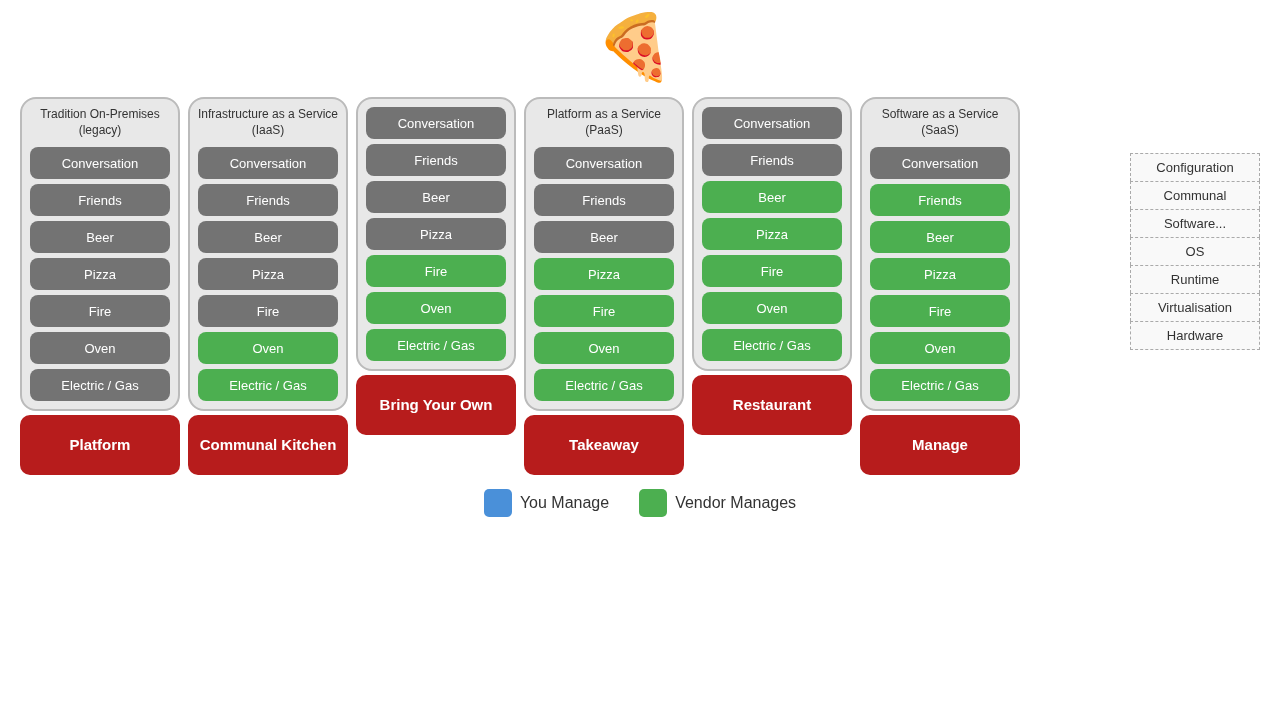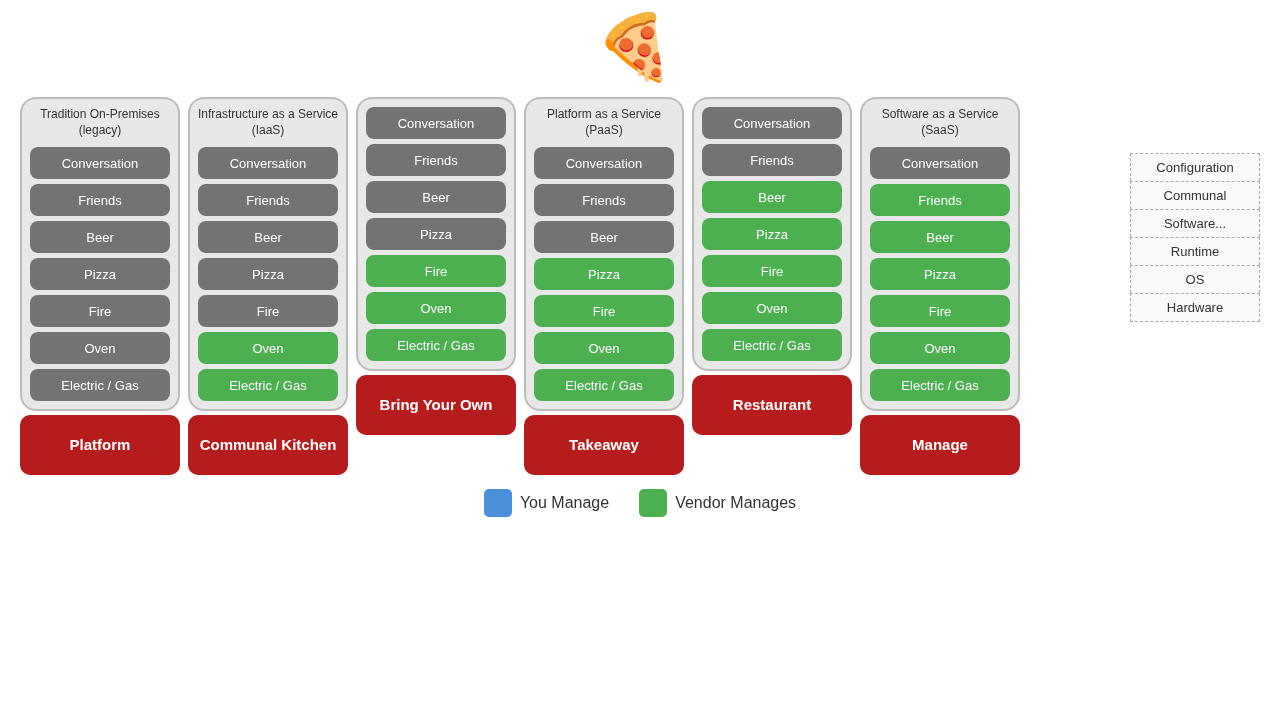--- a/index.html
+++ b/index.html
@@ -259,22 +259,23 @@
             <div class="pill green">Oven</div>
             <div class="pill green">Electric / Gas</div>
           </div>
           <div class="bottom-btn">Manage</div>
         </div>
       </div>
     <div class="right-labels" id="right-labels">
         <div class="label-item">Configuration</div>
         <div class="label-item">Communal</div>
         <div class="label-item">Software...</div>
+        <div class="label-item">OS</div>
         <div class="label-item">Runtime</div>
-        <div class="label-item">OS</div>
+        <div class="label-item">Virtualisation</div>
         <div class="label-item">Hardware</div>
       </div>
   </div>
 
   <div class="legend" id="legend">
       <div class="legend-item">
         <div class="legend-box blue"></div>
         <span>You Manage</span>
       </div>
       <div class="legend-item">

